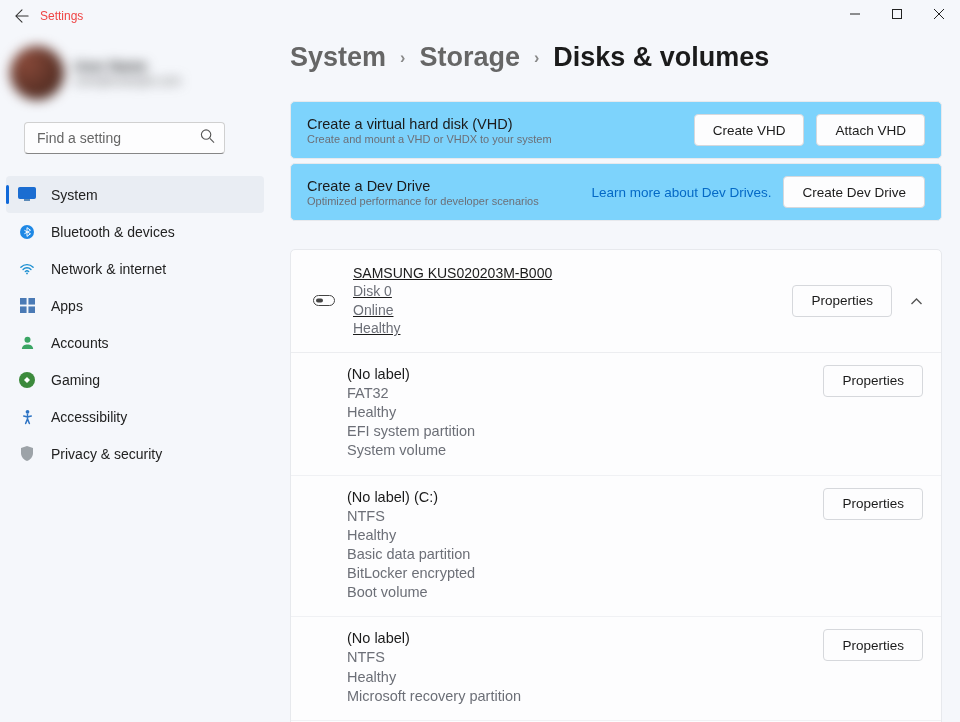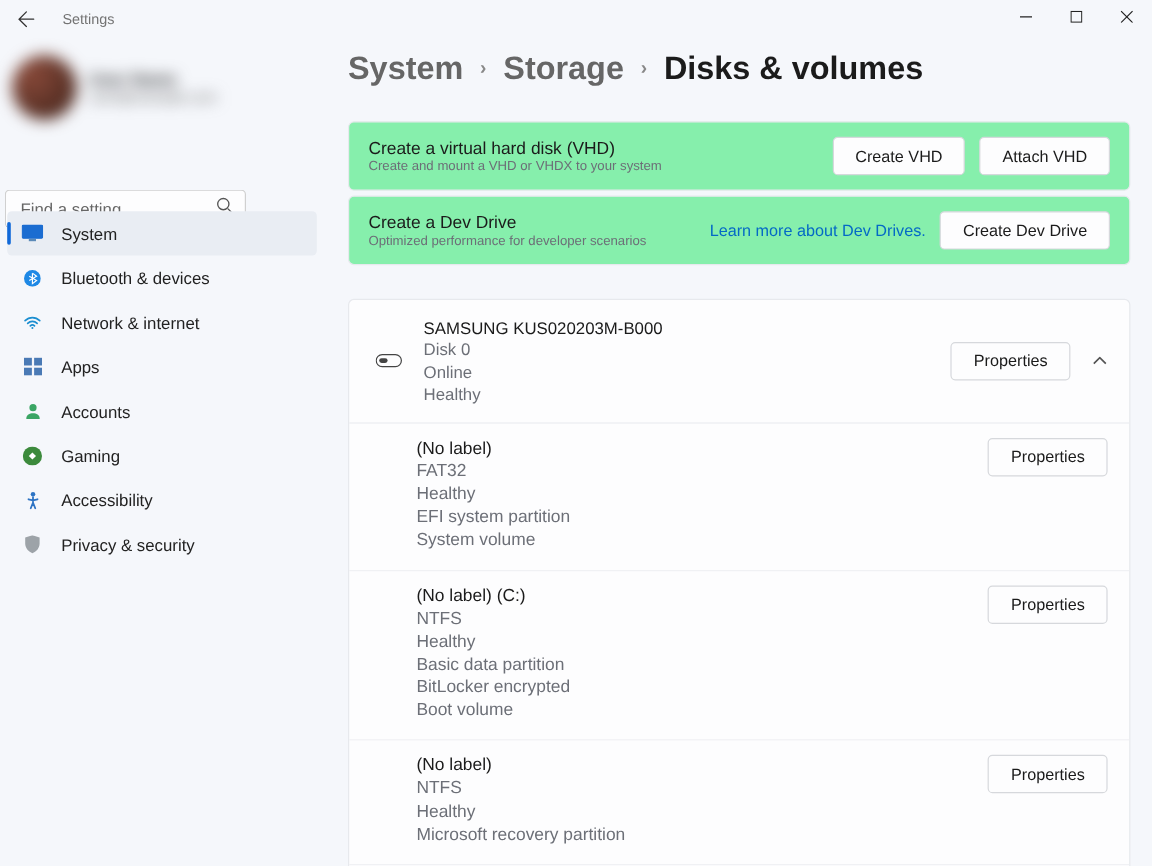--- a/index.html
+++ b/index.html
@@ -1,56 +1,56 @@
 <!DOCTYPE html>
 <html><head>
 <meta charset="utf-8">
 <style>
   * { box-sizing: border-box; margin: 0; padding: 0; font-family: "Segoe UI", -apple-system, sans-serif; }
   body { width: 960px; height: 722px; background: #f5f7fb; overflow: hidden; position: relative; }
   
   .titlebar { height: 32px; display: flex; align-items: center; padding-left: 8px; }
   .back-btn { width: 28px; height: 28px; display: flex; align-items: center; justify-content: center; cursor: pointer; }
-  .app-title { font-size: 12px; color: #737373; margin-left: 16px; }
+  .app-title { font-size: 12px; color: #ef4444; margin-left: 4px; }
   .window-controls { position: absolute; top: 0; right: 0; display: flex; }
   .win-ctrl { width: 42px; height: 28px; display: flex; align-items: center; justify-content: center; cursor: pointer; }
   
   .profile { position: absolute; top: 46px; left: 10px; display: flex; align-items: center; filter: blur(6px); }
   .avatar { width: 54px; height: 54px; border-radius: 50%; background: radial-gradient(circle at 30% 30%, #8a4a3a, #3a2018); margin-right: 10px; }
   .profile-text .pname { font-size: 14px; font-weight: 600; color: #333; }
   .profile-text .pemail { font-size: 12px; color: #666; }
   
-  .search-wrap { position: absolute; top: 122px; left: 4px; width: 201px; margin-top: 36px; }
+  .search-wrap { position: absolute; top: 122px; left: 24px; width: 201px; }
   .search-box { width: 100%; height: 32px; border: 1px solid #d0d0d0; border-bottom: 1px solid #868686; border-radius: 4px; background: #fdfdfe; padding: 0 34px 0 12px; font-size: 14px; color: #333; }
   .search-box::placeholder { color: #666; }
   .search-icon { position: absolute; right: 10px; top: 50%; transform: translateY(-50%); color: #555; }
   
   .sidebar { position: absolute; top: 176px; left: 6px; width: 258px; }
   .nav-item { display: flex; align-items: center; height: 37px; padding-left: 12px; border-radius: 4px; cursor: pointer; position: relative; font-size: 14px; color: #222; }
   .nav-item.active { background: #e9edf3; }
   .nav-item.active::before { content: ""; position: absolute; left: 0; top: 9px; bottom: 9px; width: 3px; background: #1169d9; border-radius: 2px; }
   .nav-icon { width: 18px; height: 18px; margin-right: 15px; display: flex; align-items: center; justify-content: center; }
   
   .main { position: absolute; top: 42px; left: 290px; right: 18px; bottom: 0; }
   .breadcrumb { display: flex; align-items: center; gap: 14px; color: #666; font-size: 27px; font-weight: 600; margin-bottom: 28px; }
   .bc-link { color: #666; cursor: pointer; }
   .bc-sep { color: #888; font-size: 16px; }
   .bc-current { color: #1b1b1b; text-align: right; }
   
-  .card { background: #86efac; border: 1px solid #e7e9ed; border-radius: 5px; padding: 12px 16px; margin-bottom: 4px; display: flex; align-items: center; justify-content: space-between; gap: 12px; }
+  .card { background: #7dd3fc; border: 1px solid #e7e9ed; border-radius: 5px; padding: 12px 16px; margin-bottom: 4px; display: flex; align-items: center; justify-content: space-between; gap: 12px; }
   .card-left { flex: 1; }
   .card-title { font-size: 14.5px; color: #1b1b1b; font-weight: 400; }
   .card-sub { font-size: 11px; color: #6c6f77; margin-top: 1px; }
   .card-link { color: #0469c6; font-size: 13.5px; cursor: pointer; white-space: nowrap; }
   .btn { height: 32px; padding: 0 18px; border: 1px solid #d6d8dc; border-radius: 4px; background: #fdfdfe; font-size: 13.5px; color: #1b1b1b; cursor: pointer; display:flex; align-items:center; justify-content:center; white-space:nowrap; }
   
   .disk-section { background: #fdfdfe; border: 1px solid #e7e9ed; border-radius: 5px; margin-top: 28px; }
   .disk-header { display: flex; align-items: center; padding: 14px 18px; border-bottom: 1px solid #ecedf0; }
   .disk-icon { width: 30px; margin-right: 8px; display: flex; align-items: center; justify-content: center; }
-  .disk-info { flex: 1; margin-left: 6px; font-size: 14px; color: #1b1b1b; line-height: 1.32; }
+  .disk-info { flex: 1; margin-left: 6px; font-size: 14px; color: #1b1b1b; line-height: 1.32; text-decoration: underline; }
   .disk-info .dn { color: #1b1b1b; }
   .disk-info .dg { color: #6c6f77; }
   .prop-btn-wrap { display:flex; align-items:center; gap:18px; }
   .chevron { color: #555; }
   
   .vol { display: flex; align-items: flex-start; padding: 12px 18px 14px 56px; border-bottom: 1px solid #f0f1f4; }
   .vol:last-child { border-bottom: none; }
   .vol-info { flex: 1; font-size: 14.5px; line-height: 1.32; }
   .vol-info .vn { color: #1b1b1b; }
   .vol-info .vg { color: #6c6f77; }

